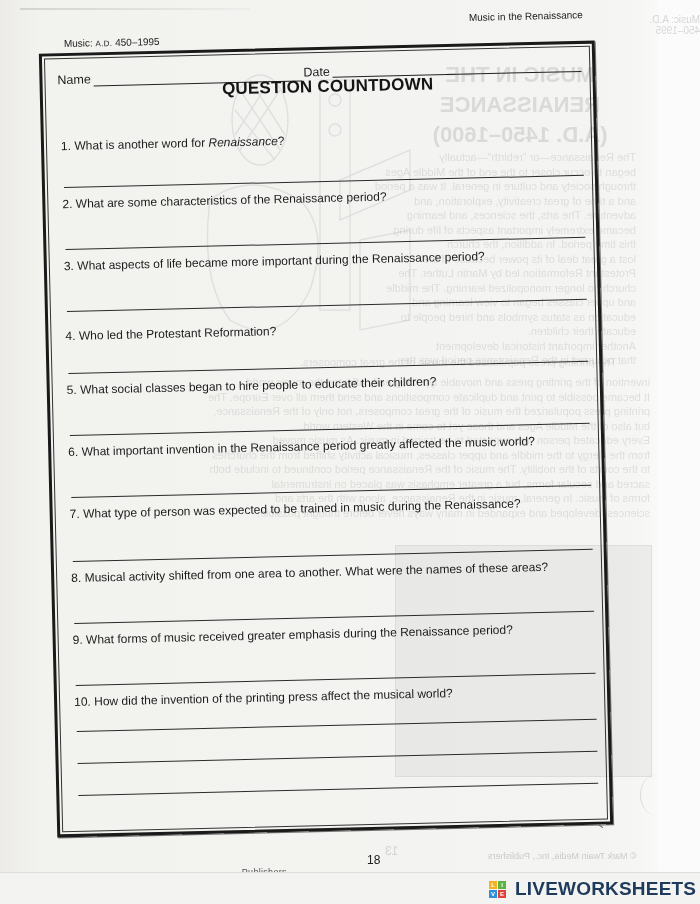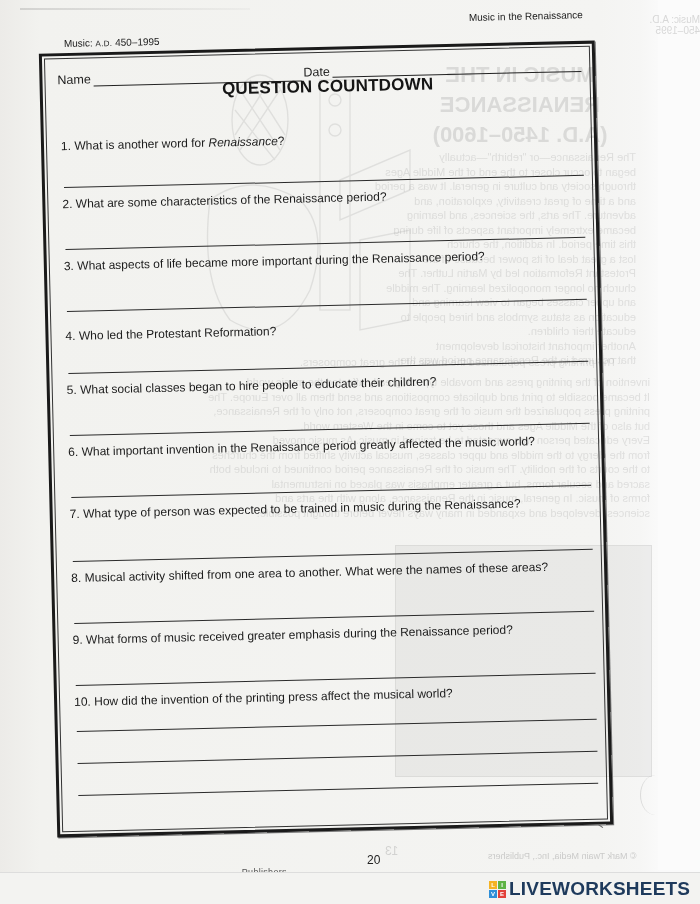--- a/index.html
+++ b/index.html
@@ -110,21 +110,21 @@
     }
     .footer-bleed-num {
       position: absolute; left: 385px; top: 844px; font-size: 12px;
       color: rgba(150,150,150,0.35); transform: scaleX(-1);
     }
     .bottom-rule {
       position: absolute; left: 0; top: 872px; width: 700px; height: 1px; background: #ddd;
     }
     .lw-logo {
       position: absolute; left: 489px; top: 878px; height: 22px;
-      display: flex; align-items: center; gap: 3px;
+      display: flex; align-items: center; gap: 9px;
     }
     .lw-grid {
       display: grid; grid-template-columns: 8px 8px; grid-template-rows: 8px 8px; gap: 1px;
     }
     .lw-grid span {
       display: block; width: 8px; height: 8px; font-size: 6px; line-height: 8px;
       text-align: center; color: #fff; font-weight: bold;
       font-family: "Liberation Sans", sans-serif;
     }
     .lw-text {
@@ -272,21 +272,21 @@
     <div class="answer-line" style="top:670px;"></div>
     <div class="answer-line" style="top:702px;"></div>
     <div class="answer-line" style="top:734px;"></div>
   </div>
 </div>
 
 <div class="scratch"></div>
 
 <div class="footer-bleed-num">13</div>
 <div class="footer-bleed">© Mark Twain Media, Inc., Publishers</div>
-<div class="page-number">20</div>
+<div class="page-number">18</div>
 <div class="footer-publisher">· ·· · · ·   Publishers</div>
 
 <div class="bottom-rule"></div>
 
 <div class="lw-logo">
   <div class="lw-grid">
     <span class="lw-cell" style="background:#f5b324;">L</span>
     <span class="lw-cell" style="background:#5fb346;">I</span>
     <span class="lw-cell" style="background:#2f8fd8;">V</span>
     <span class="lw-cell" style="background:#e2413a;">E</span>

